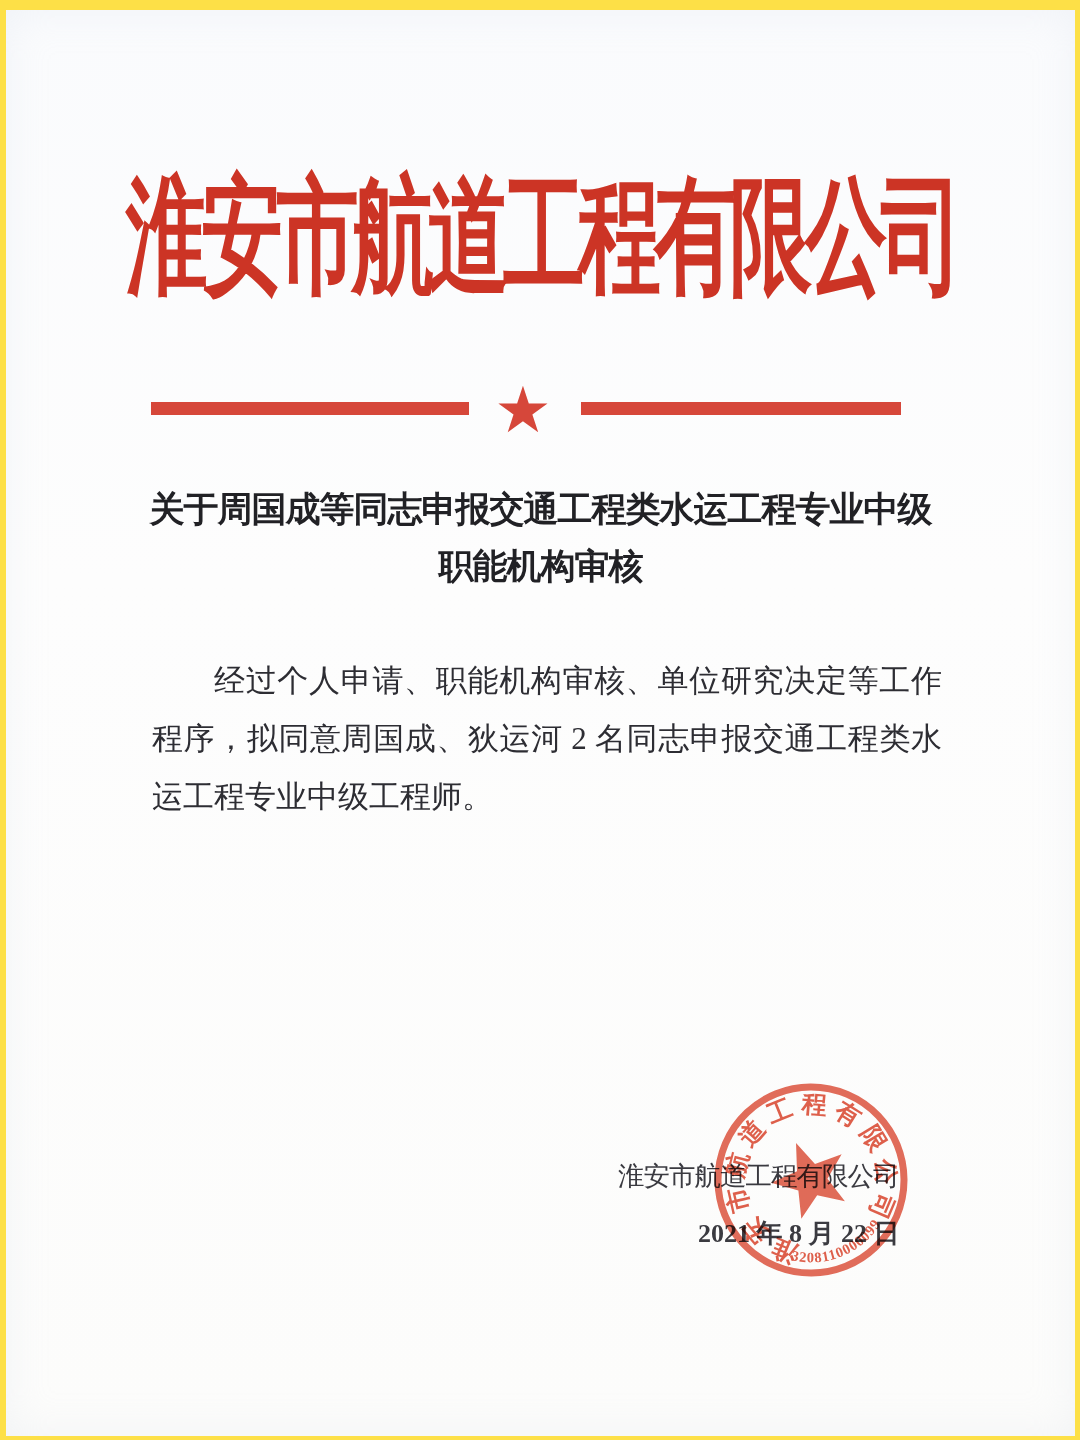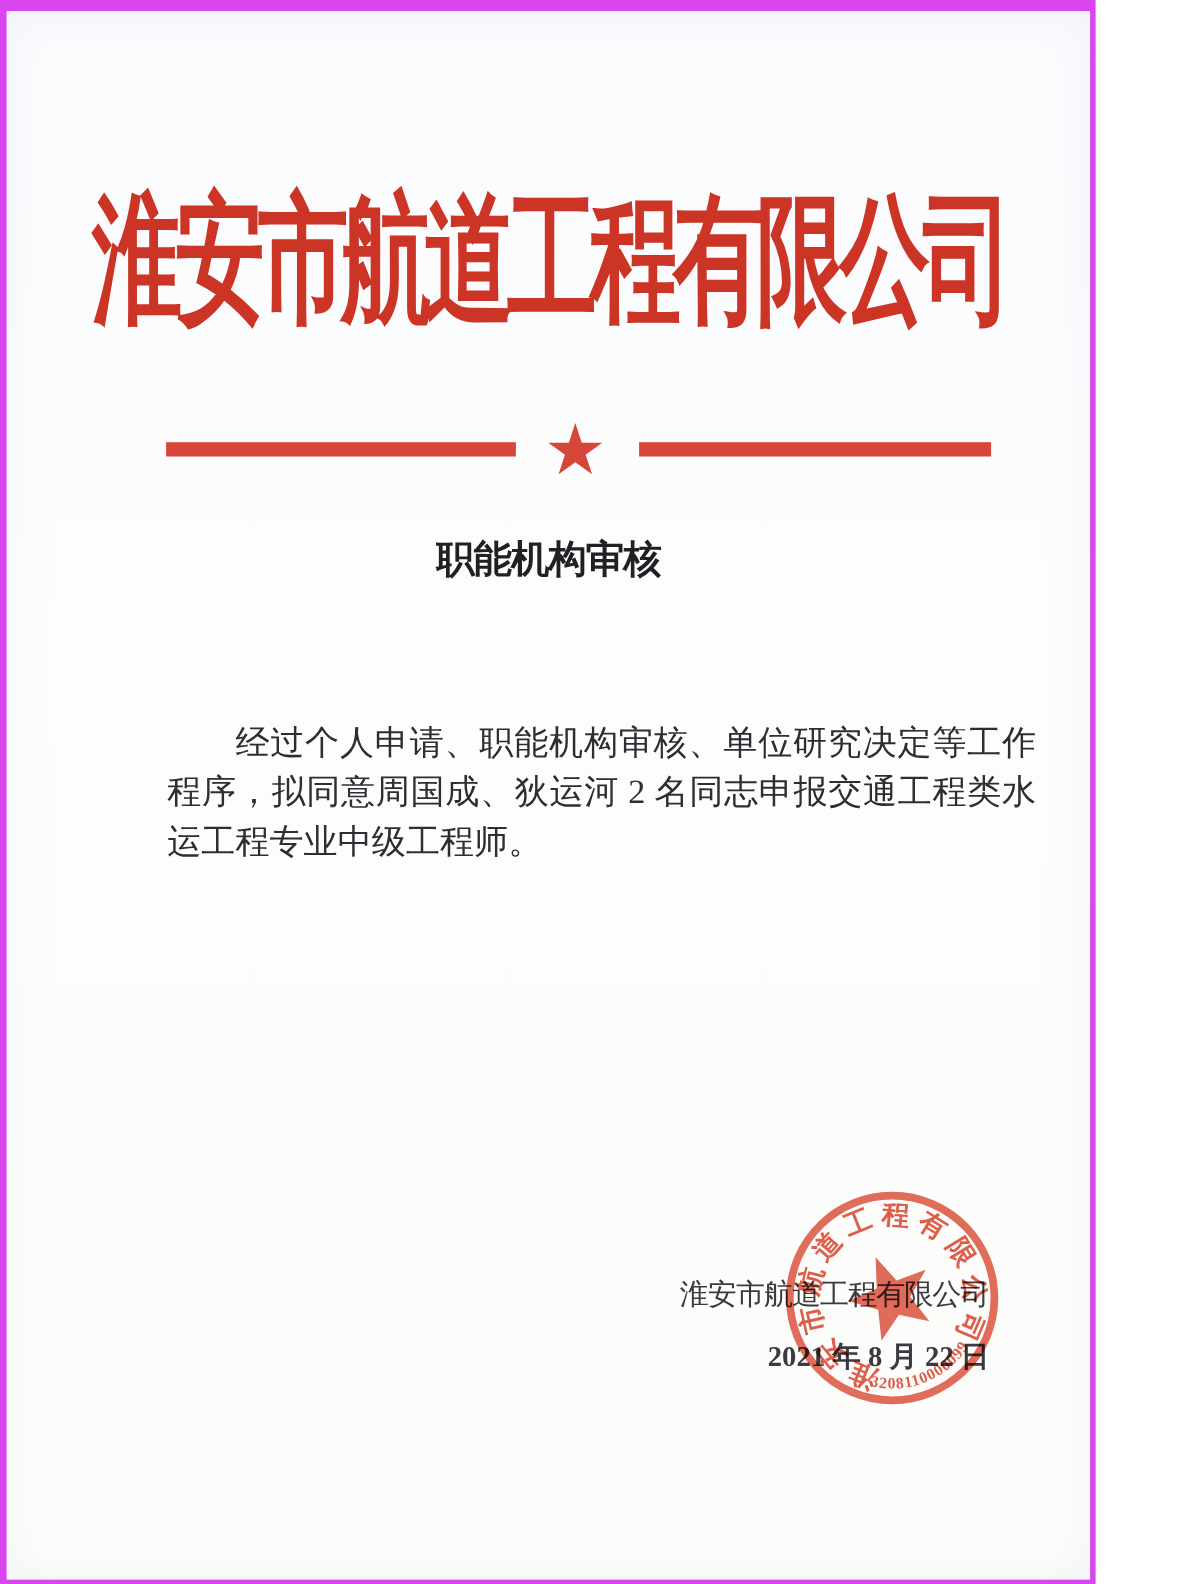--- a/index.html
+++ b/index.html
@@ -6,23 +6,23 @@
     margin: 0;
     padding: 0;
     background: #ffffff;
     width: 1080px;
     height: 1440px;
     overflow: hidden;
     font-family: "Liberation Serif", "DejaVu Serif", serif;
   }
   .scan-canvas {
     position: relative;
-    width: 996px;
+    width: 1080px;
     height: 1440px;
-    background: #d946ef;
+    background: #fde047;
   }
   .page {
     position: absolute;
     left: 6px; top: 10px; right: 5px; bottom: 4px;
     background: linear-gradient(180deg, #fafbfd 0%, #fdfdfd 40%, #fcfcfb 100%);
     box-shadow: inset 0 0 40px rgba(210,218,230,0.25);
   }
   
   .letterhead {
     position: absolute;
@@ -74,21 +74,21 @@
     margin: 0;
   }
   .doc-title span { display: block; }
   
   .doc-body {
     position: absolute;
     left: 146px;
     top: 642px;
     width: 790px;
     font-size: 31px;
-    line-height: 45px;
+    line-height: 58px;
     color: #2d2d33;
     text-align: justify;
   }
   .doc-body p {
     margin: 0;
     text-indent: 2em;
   }
   
   .signature {
     position: absolute;
@@ -132,20 +132,21 @@
 <div class="scan-canvas">
   <div class="page">
 
     <div class="letterhead">淮安市航道工程有限公司</div>
 
     <div class="divider-line left"></div>
     <div class="divider-star">★</div>
     <div class="divider-line right"></div>
 
     <h1 class="doc-title">
+      <span>关于周国成等同志申报交通工程类水运工程专业中级</span>
       <span>职能机构审核</span>
     </h1>
 
     <div class="doc-body">
       <p>经过个人申请、职能机构审核、单位研究决定等工作程序，拟同意周国成、狄运河 2 名同志申报交通工程类水运工程专业中级工程师。</p>
     </div>
 
     <div class="signature">淮安市航道工程有限公司</div>
 
     <div class="doc-date">2021 年 8 月 22 日</div>

